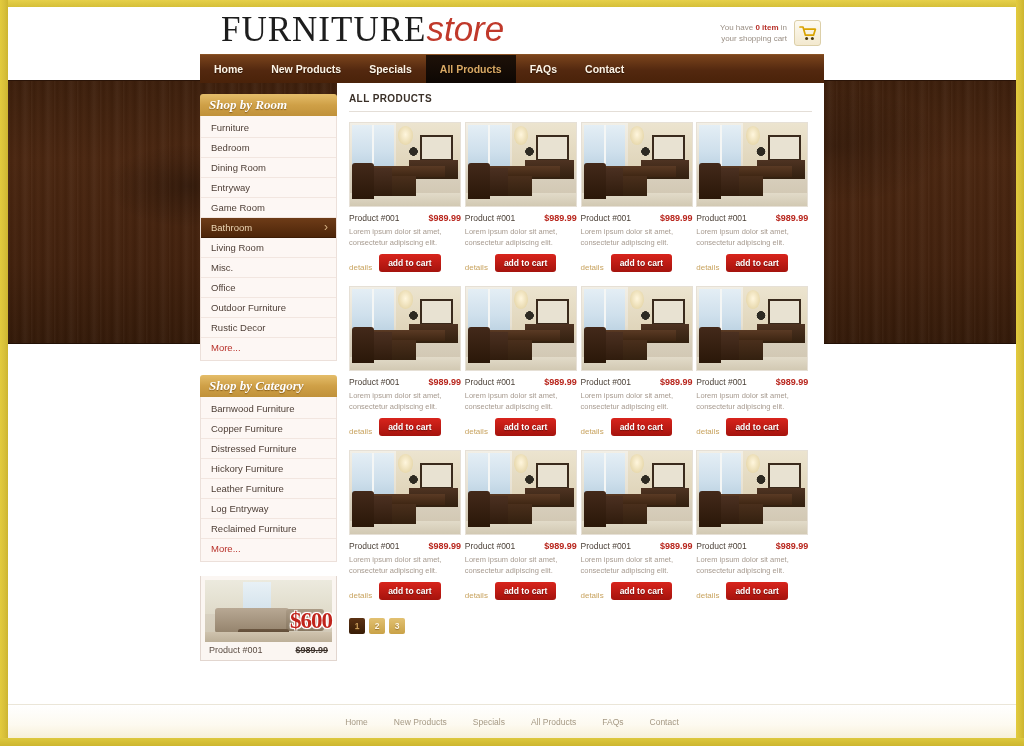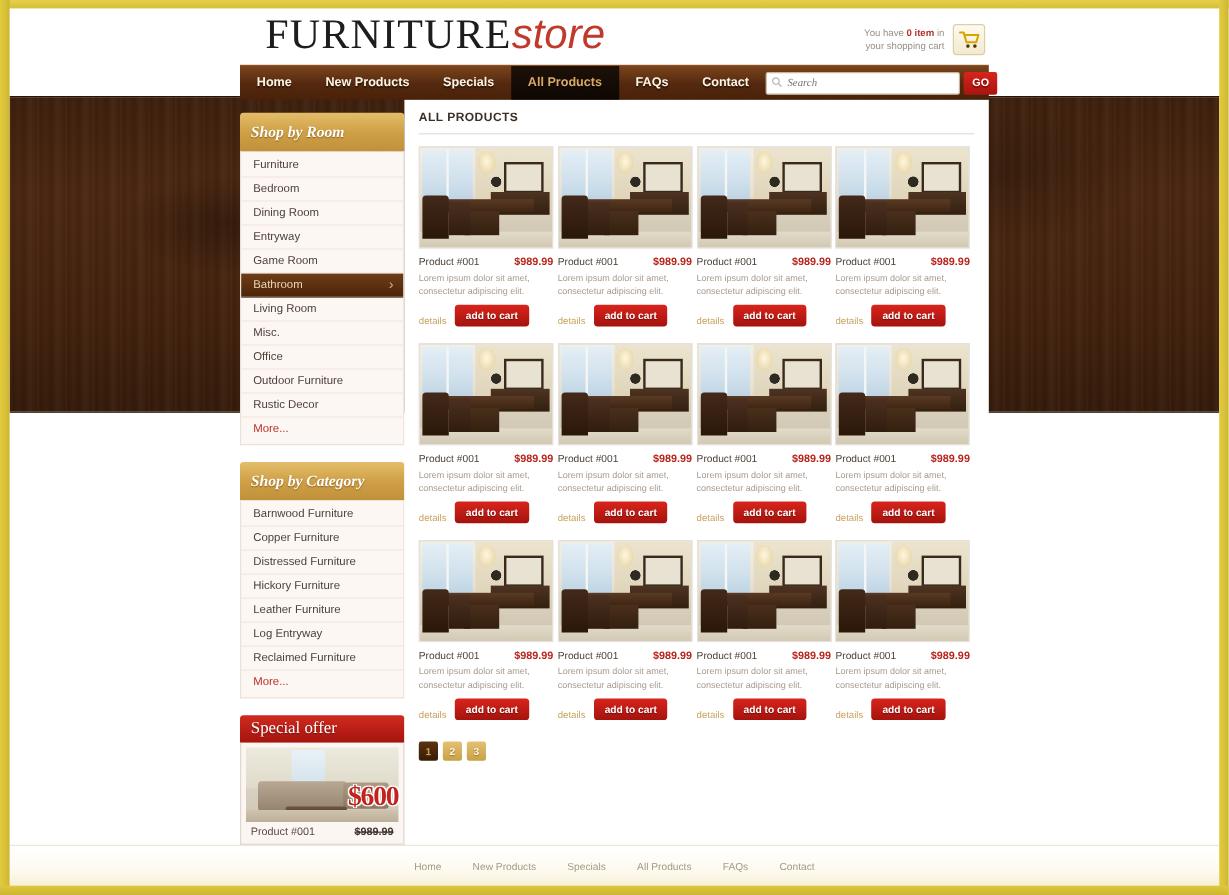--- a/index.html
+++ b/index.html
@@ -128,21 +128,21 @@
   #body-cols { display:flex; }
   #sidebar { width:137px; flex:0 0 137px; padding-top:11px; }
   #content {
     flex:1; background:#ffffff; padding:10px 12px 0 12px;
     min-height:612px;
   }
 
   
   .widget { margin-bottom:14px; }
   .widget-head {
-    height:32px; display:flex; align-items:center; padding-left:9px;
+    height:22px; display:flex; align-items:center; padding-left:9px;
     font-family:"Liberation Serif",serif; font-style:italic; font-weight:bold;
     font-size:13px; color:#fff; text-shadow:0 1px 1px rgba(110,70,10,.7);
     background:linear-gradient(to bottom,#e4bd6a,#cfa047 50%,#c0913a);
     border-radius:3px 3px 0 0;
   }
   .widget-body {
     background:#fdf7f4; border:1px solid #ece0da; border-top:0;
     padding:2px 0 3px 0;
   }
   .w-item {
@@ -318,32 +318,20 @@
   </div>
 
   <div id="navbar">
     <div class="nav-item">Home</div>
     <div class="nav-item">New Products</div>
     <div class="nav-item">Specials</div>
     <div class="nav-item active">All Products</div>
     <div class="nav-item">FAQs</div>
     <div class="nav-item">Contact</div>
 
-    <div id="search-wrap">
-      <div id="search-box">
-        <span id="search-icon">
-          <svg width="9" height="9" viewBox="0 0 10 10" aria-hidden="true">
-            <circle cx="4" cy="4" r="3" fill="none" stroke="#7d7d7d" stroke-width="1.2"></circle>
-            <line x1="6.2" y1="6.2" x2="9" y2="9" stroke="#7d7d7d" stroke-width="1.3"></line>
-          </svg>
-        </span>
-        <input id="search-input" type="text" placeholder="Search" style="">
-      </div>
-      <div id="go-btn">GO</div>
-    </div>
   </div>
 
   <div id="body-cols">
 
     <div id="sidebar">
 
       <div class="widget">
         <div class="widget-head">Shop by Room</div>
         <div class="widget-body">
           <div class="w-item">Furniture</div>
@@ -369,21 +357,20 @@
           <div class="w-item">Distressed Furniture</div>
           <div class="w-item">Hickory Furniture</div>
           <div class="w-item">Leather Furniture</div>
           <div class="w-item">Log Entryway</div>
           <div class="w-item">Reclaimed Furniture</div>
           <div class="w-item more">More...</div>
         </div>
       </div>
 
       <div class="widget">
-        <div id="offer-head">Special offer</div>
         <div id="offer-body">
           <div id="offer-img">
             <div class="wall"></div>
               <div class="win"></div>
             <div class="sofa"></div>
               <div class="sofa2"></div>
             <div class="table"></div>
               <div class="floor"></div>
           </div>
           <div id="offer-price">$600</div>

